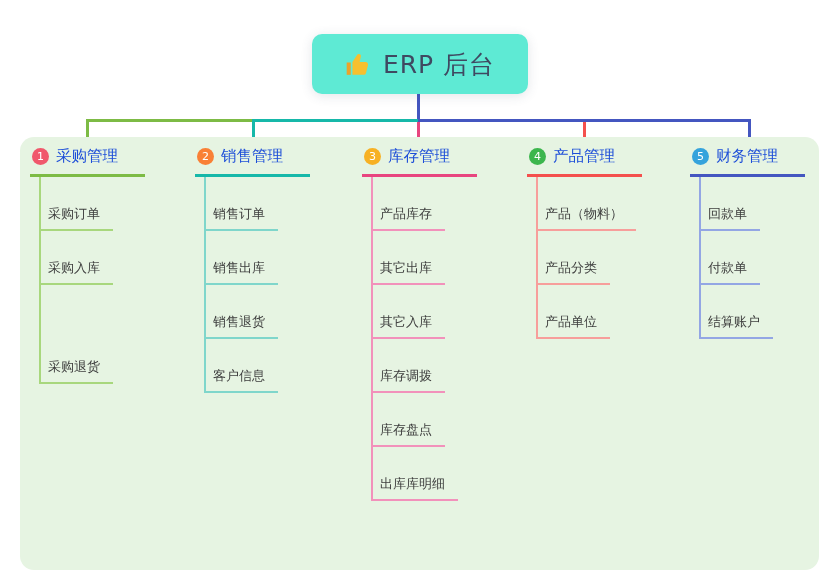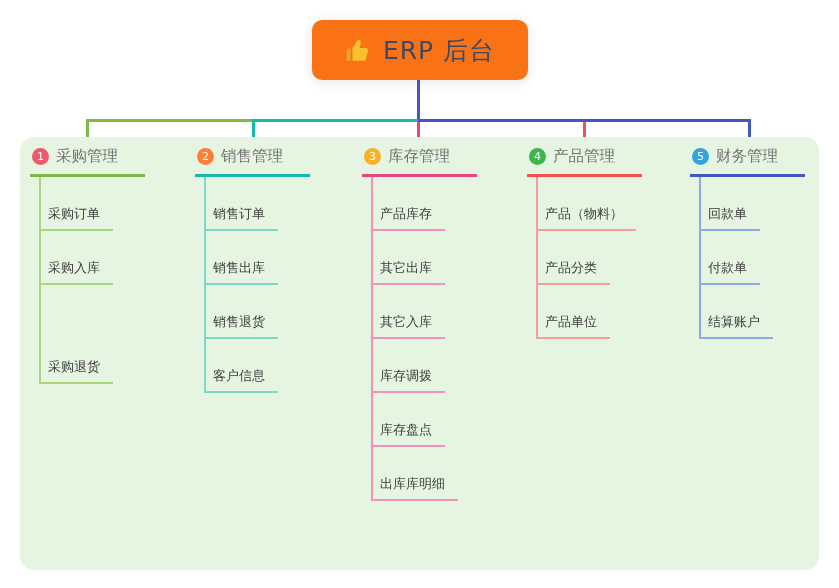--- a/index.html
+++ b/index.html
@@ -8,23 +8,23 @@
 
   .page {
     position: relative;
     width: 839px; height: 588px;
     background: #ffffff;
     overflow: hidden;
   }
 
   
   .root-card {
-    position: absolute; left: 312px; top: 20px;
+    position: absolute; left: 312px; top: 34px;
     width: 216px; height: 60px;
-    background: #f97316;
+    background: #5eead4;
     border-radius: 10px;
     box-shadow: 0 2px 12px rgba(60,70,100,0.14);
     display: flex; align-items: center; justify-content: center;
     gap: 11px;
     z-index: 3;
   }
   .root-card .title {
     font-size: 25px; color: #3f4961; letter-spacing: 1px;
   }
   .root-card svg { width: 27px; height: 27px; }
@@ -54,21 +54,21 @@
     min-width: 115px;
     padding: 0 4px 7px 2px;
     border-bottom: 3px solid #999;
     cursor: default;
   }
   .badge {
     width: 17px; height: 17px; border-radius: 50%;
     color: #fff; font-size: 11px; line-height: 17px;
     text-align: center; flex: none;
   }
-  .branch-label { font-size: 15.5px; color: #737373; white-space: nowrap; }
+  .branch-label { font-size: 15.5px; color: #1d4ed8; white-space: nowrap; }
 
   .children {
     margin-left: 9px;
     border-left: 2px solid #ccc;
   }
   .item {
     height: 54px;
     display: flex; align-items: flex-end;
     width: max-content;
     padding: 0 13px 6px 7px;

